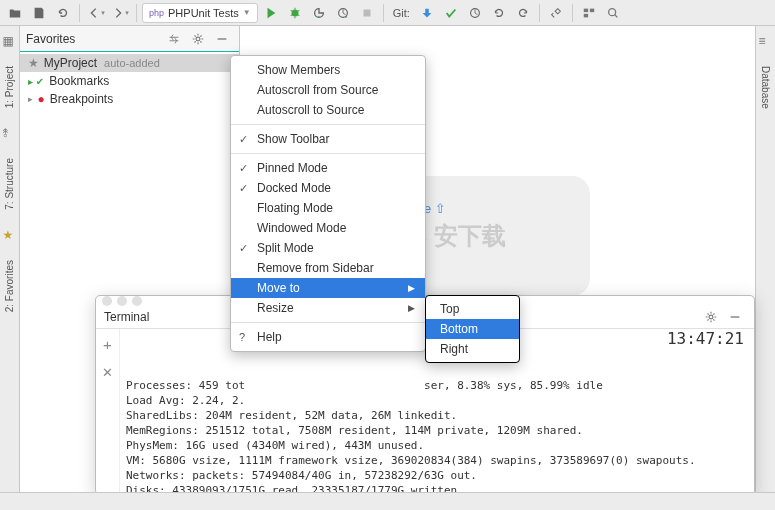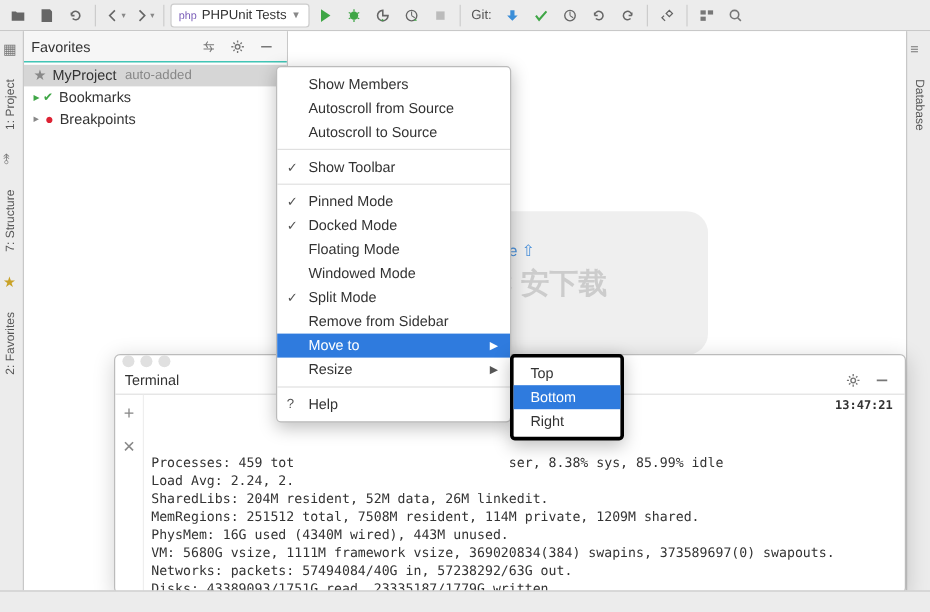--- a/index.html
+++ b/index.html
@@ -27,29 +27,29 @@
 .watermark { position: absolute; top: 150px; left: 70px; width: 280px; height: 120px; background: rgba(120,120,120,0.12); border-radius: 18px; display: flex; align-items: center; justify-content: center; color: rgba(100,100,100,0.25); font-size: 24px; font-weight: bold; pointer-events: none; }
 .terminal { position: absolute; left: 95px; top: 295px; width: 660px; height: 200px; background: #fff; border: 1px solid #bbb; border-radius: 5px; box-shadow: 0 4px 18px rgba(0,0,0,0.18); display: flex; flex-direction: column; }
 .term-titlebar { height: 20px; display: flex; align-items: center; padding: 0 6px; gap: 5px; }
 .tl { width: 10px; height: 10px; border-radius: 50%; }
 .term-header { height: 24px; display: flex; align-items: center; justify-content: space-between; padding: 0 8px; border-bottom: 1px solid #e0e0e0; font-size: 12px; }
 .term-body { display: flex; flex: 1; }
 .term-gutter { width: 24px; display: flex; flex-direction: column; align-items: center; padding-top: 4px; gap: 6px; border-right: 1px solid #eee; }
 .term-text { flex: 1; padding: 4px 6px; font-family: Menlo, Consolas, monospace; font-size: 11px; line-height: 15px; color: #333; white-space: pre; overflow: hidden; position: relative; }
 .cursor { position: absolute; right: 14px; bottom: 18px; width: 2px; height: 13px; background: #333; }
 .context-menu { position: absolute; left: 230px; top: 55px; width: 196px; background: #fff; border: 1px solid #bbb; border-radius: 4px; box-shadow: 0 4px 14px rgba(0,0,0,0.25); padding: 4px 0; z-index: 20; }
-.submenu { position: absolute; left: 425px; top: 295px; width: 95px; background: #fff; border: 3px solid #000000; border-radius: 4px; box-shadow: 0 4px 14px rgba(0,0,0,0.25); padding: 3px 0; z-index: 21; }
+.submenu { position: absolute; left: 425px; top: 295px; width: 95px; background: #fff; border: 1px solid #000000; border-radius: 4px; box-shadow: 0 4px 14px rgba(0,0,0,0.25); padding: 3px 0; z-index: 21; }
 .mitem { display: flex; align-items: center; padding: 2px 10px 2px 26px; font-size: 12px; height: 20px; position: relative; cursor: pointer; }
 .mitem.hl { background: #2f7bde; color: #fff; }
 .mitem .chk { position: absolute; left: 8px; color: #555; font-size: 11px; }
 .mitem .arr { margin-left: auto; color: #555; font-size: 9px; }
 .mitem.hl .arr { color: #fff; }
 .msep { height: 1px; background: #e0e0e0; margin: 4px 0; }
 .statusbar { position: absolute; bottom: 0; left: 0; right: 0; height: 18px; background: #ececec; border-top: 1px solid #c8c8c8; }
-.time { font-family: Menlo, monospace; font-size: 10px; font-weight: bold; }
+.time { font-family: Menlo, monospace; font-size: 16px; }
 svg { width: 14px; height: 14px; }
 </style>
 </head>
 <body>
 
 <div class="toolbar">
   <div class="tbtn">
       <svg viewBox="0 0 16 16">
         <path fill="currentColor" d="M2 4h4l1 1h7v8H2z"></path>
       </svg>

